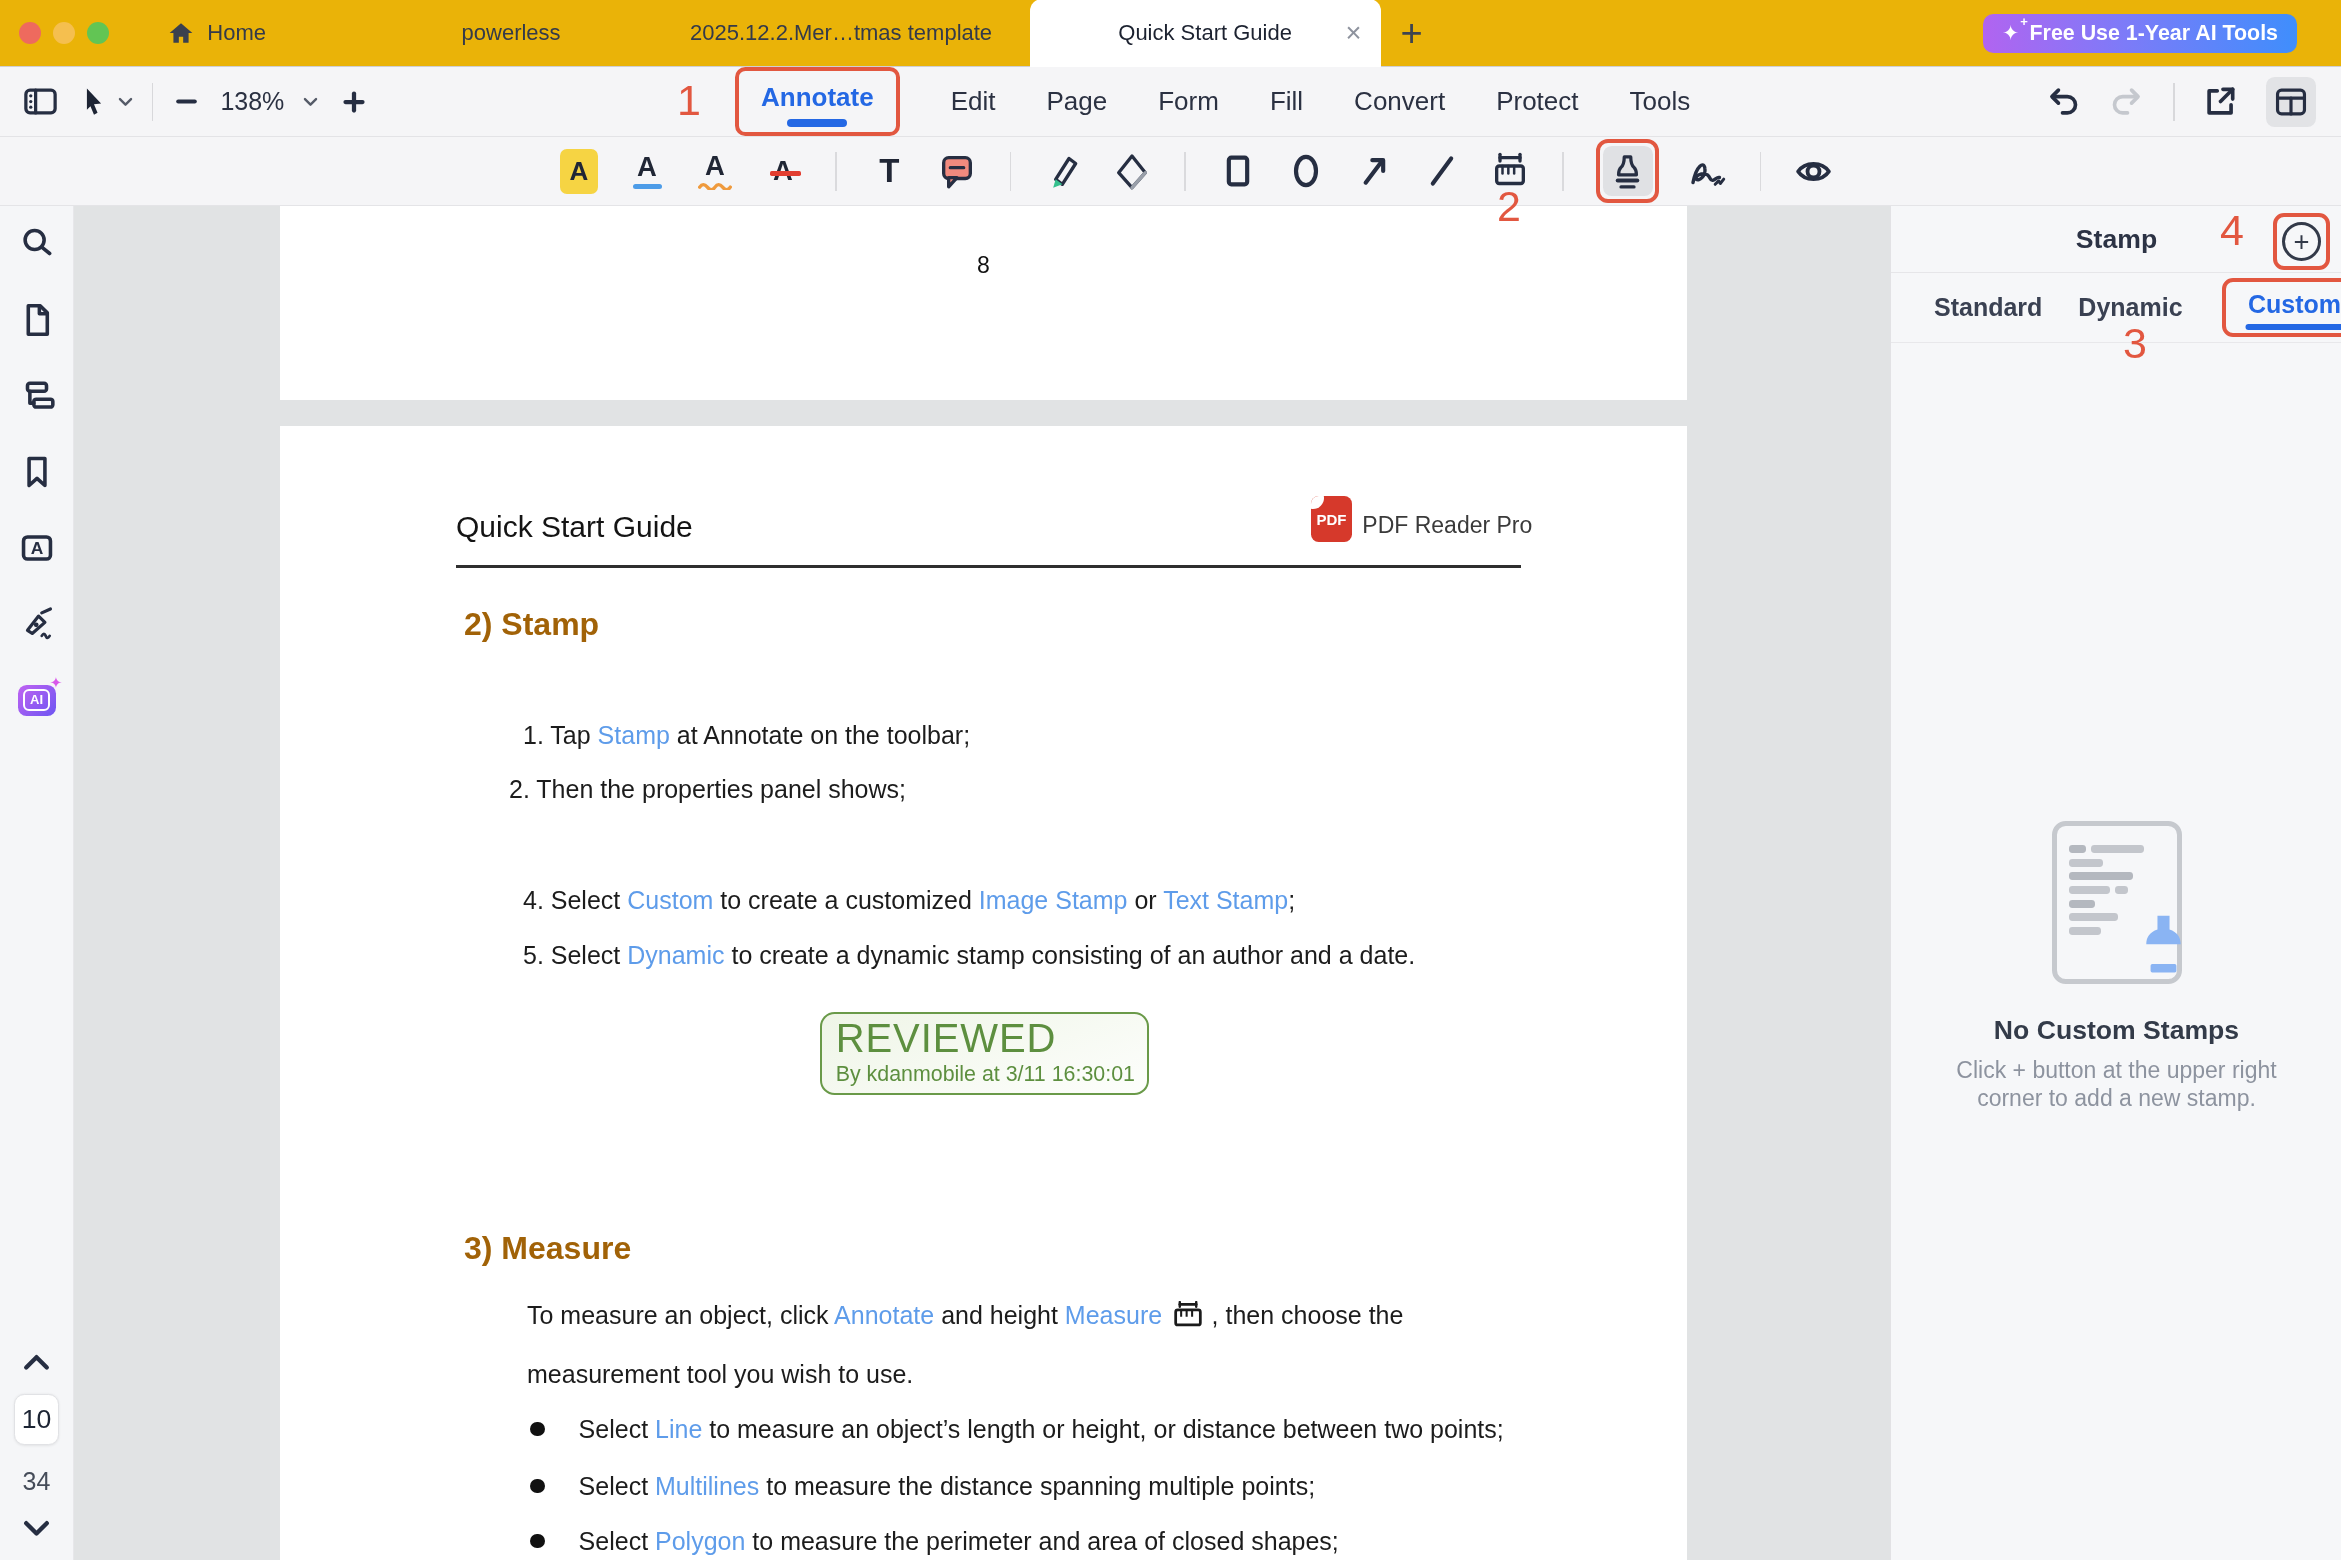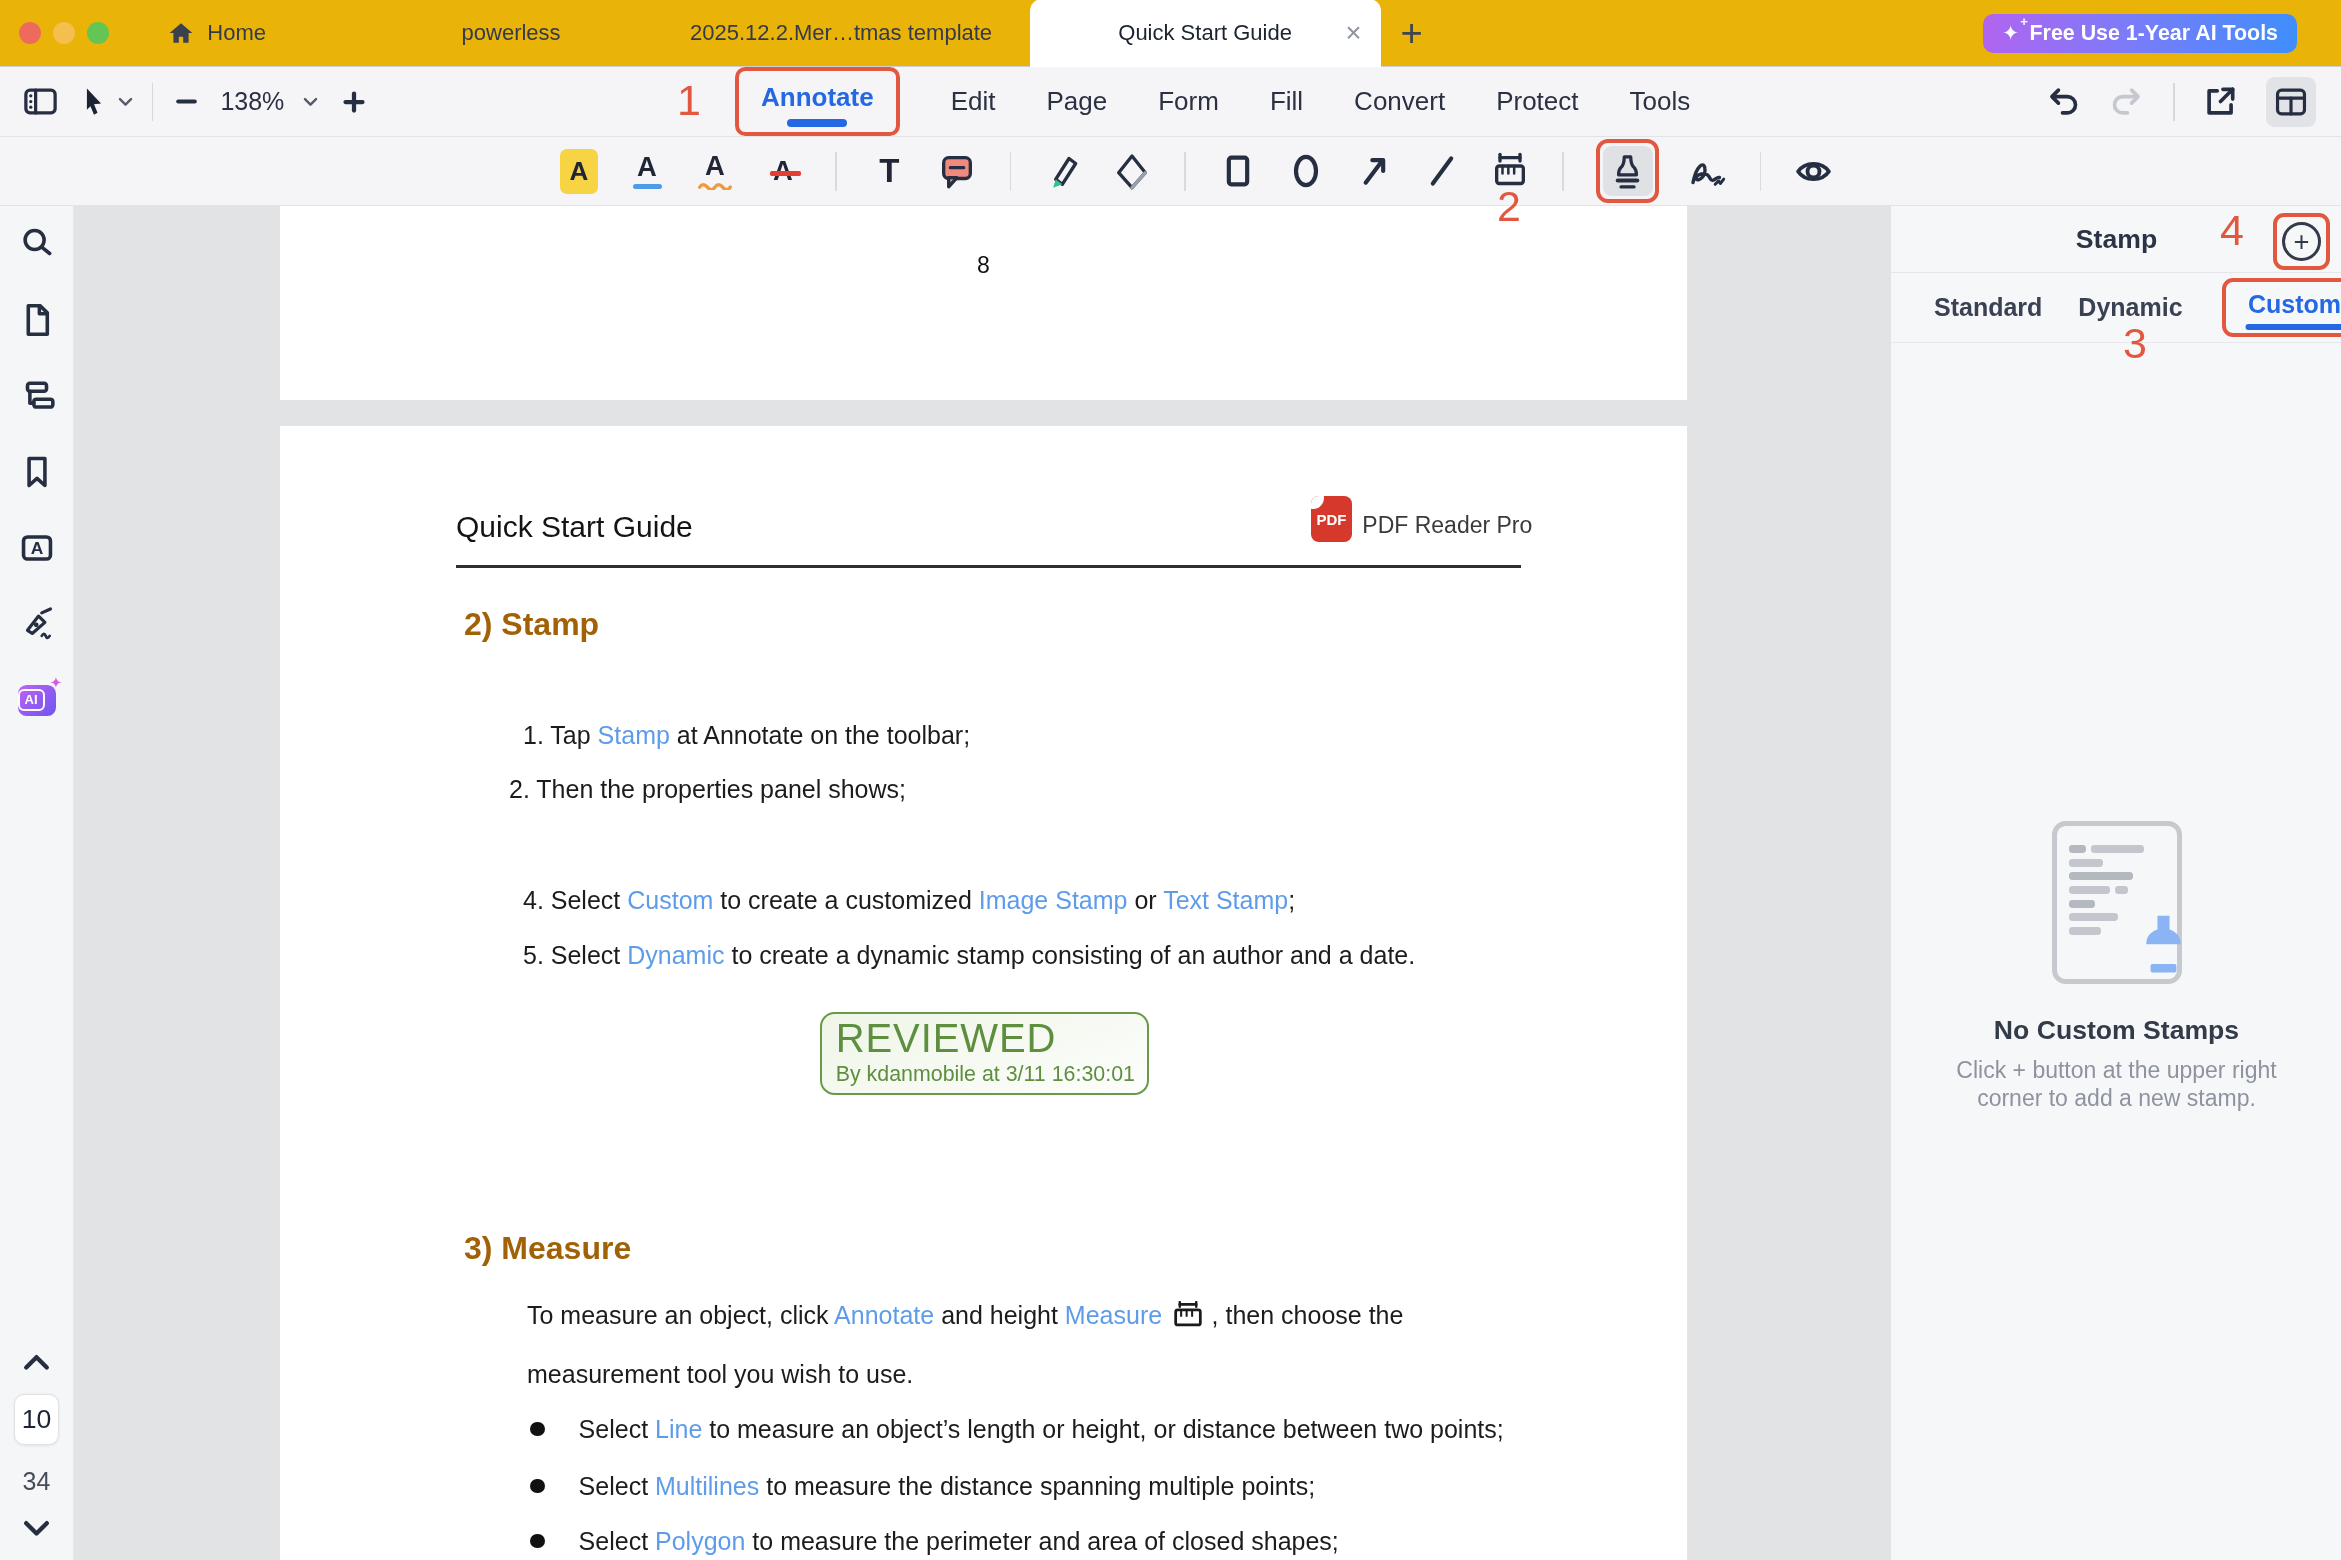--- a/index.html
+++ b/index.html
@@ -49,21 +49,21 @@
   .ic-A { font-size:27.4px; font-weight:700; color:#202635; line-height:1; }
   .bar-ul { width:29px; height:5.1px; background:#4d9ce8; border-radius:2.6px; margin-top:3.4px; }
   .ic-strike { position:relative; }
   .bar-st { position:absolute; left:-3.4px; top:13.7px; width:31px; height:5.1px; background:#e23e31; border-radius:1.7px; }
   .ic-T { font-size:33px; font-weight:600; color:#202635; }
 
   
   .main { display:flex; height:1355px; }
   .sidebar { width:74px; background:#f5f6f8; border-right:0.9px solid #e7e7ea; display:flex; flex-direction:column; align-items:center; padding:19px 0 22px; gap:38px; }
   .sb-ic { width:38px; height:38px; display:flex; align-items:center; justify-content:center; }
-  .ai-badge { width:39px; height:31px; border-radius:8.6px; background:linear-gradient(135deg,#c063f2,#6d55f2); display:flex; align-items:center; position:relative; }
+  .ai-badge { width:39px; height:31px; border-radius:8.6px; background:linear-gradient(135deg,#c063f2,#6d55f2); display:flex; align-items:center; justify-content:center; position:relative; }
   .ai-badge span { border:2.1px solid #fff; border-radius:6px; padding:0.9px 5.1px; font-size:13px; font-weight:800; color:#fff; line-height:1.2; }
   .ai-badge::after { content:"✦"; position:absolute; top:-10.3px; right:-6.9px; font-size:15.4px; color:#d958ea; }
   .pager { margin-top:auto; display:flex; flex-direction:column; align-items:center; gap:22px; }
   .pagebox { width:45px; height:51px; background:#fff; border:1.3px solid #e1e2e5; border-radius:10.3px; display:flex; align-items:center; justify-content:center; font-size:26.6px; color:#1c2433; box-shadow:0 0.9px 2.6px rgba(0,0,0,.08); }
   .pagetotal { font-size:25px; color:#454c59; }
 
   .docarea { flex:1; background:#e1e3e4; position:relative; overflow:hidden; }
   .page { position:absolute; left:206px; width:1407px; background:#fff; }
   .page1 { top:0; height:194px; }
   .page2 { top:220px; height:1135px; }

